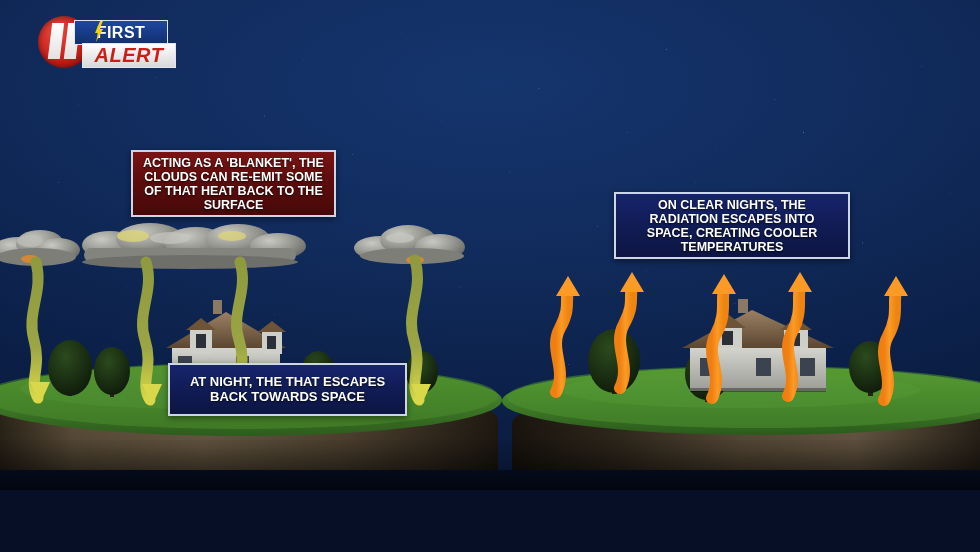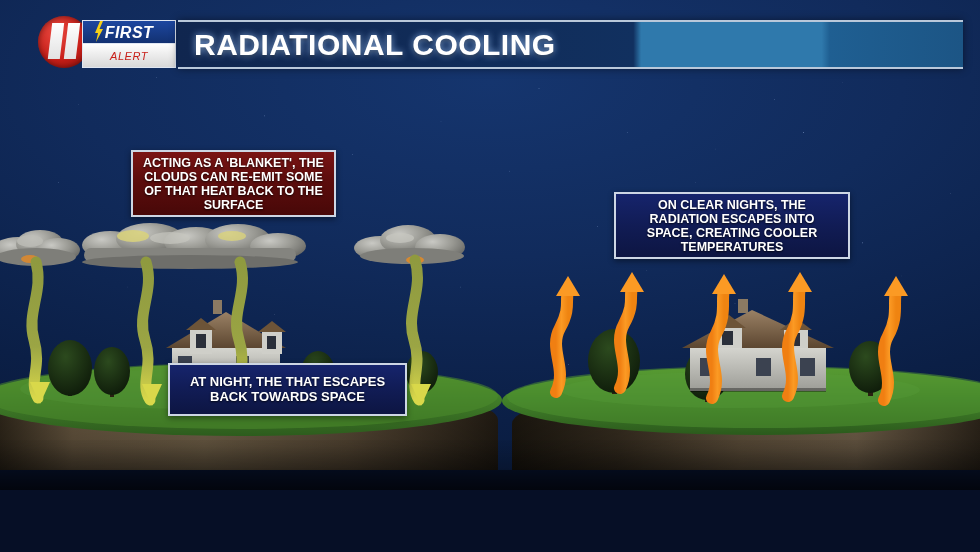--- a/index.html
+++ b/index.html
@@ -77,31 +77,31 @@
     position:absolute;left:0;top:2px;width:52px;height:52px;border-radius:50%;
     background:radial-gradient(circle at 35% 30%,#e8483f 0%,#c81f19 55%,#8e100c 100%);
     box-shadow:inset 0 0 6px rgba(0,0,0,.5);
   }
   #logo .one{
     position:absolute;top:9px;width:12px;height:36px;background:linear-gradient(180deg,#fff,#e2e2e2);
     transform:skewX(-7deg);
   }
   #logo .one.a{left:12px;} #logo .one.b{left:28px;}
   #logo .first{
-    position:absolute;left:44px;top:6px;width:92px;height:23px;
+    position:absolute;left:36px;top:6px;width:92px;height:23px;
     background:linear-gradient(180deg,#1d47a0,#12306f);
     border:1px solid #dfe6f2;
-    color:#fff;font-size:16px;font-weight:bold;font-style:italic;
+    color:#fff;font-size:16px;font-weight:bold;
     display:flex;align-items:center;justify-content:center;letter-spacing:.5px;
   }
   #logo .alert{
     position:absolute;left:44px;top:29px;width:92px;height:23px;
     background:linear-gradient(180deg,#fefefe,#d8d8d8);
     border:1px solid #dfe6f2;
-    color:#c81f19;font-size:11px;font-weight:normal;font-style:italic;
+    color:#c81f19;font-size:20px;font-weight:bold;font-style:italic;
     display:flex;align-items:center;justify-content:center;letter-spacing:.5px;
   }
   #logo .bolt{position:absolute;left:56px;top:7px;width:10px;height:21px;}
 
   
   .callout{
     position:absolute;box-sizing:border-box;
     border:2px solid #cdd6e4;
     color:#fff;font-weight:bold;text-align:center;
     display:flex;align-items:center;justify-content:center;
@@ -357,21 +357,18 @@
     <div class="disc"></div>
     <div class="one a"></div>
     <div class="one b"></div>
     <div class="first">FIRST</div>
     <div class="alert">ALERT</div>
     <svg class="bolt" viewBox="0 0 10 21">
       <polygon points="6,0 1,12 4,12 2,21 9,8 5.5,8 9,0" fill="#f6d016"></polygon>
     </svg>
   </div>
 
-  <div id="titlebar">
-    <div id="titletext">RADIATIONAL COOLING</div>
-  </div>
 
   <div class="callout" id="callout-clouds">ACTING AS A 'BLANKET', THE CLOUDS CAN RE-EMIT SOME OF THAT HEAT BACK TO THE SURFACE</div>
   <div class="callout" id="callout-clear">ON CLEAR NIGHTS, THE RADIATION ESCAPES INTO SPACE, CREATING COOLER TEMPERATURES</div>
   <div class="callout" id="callout-night">AT NIGHT, THE THAT ESCAPES BACK TOWARDS SPACE</div>
 
 </div>
 
 </body></html>

